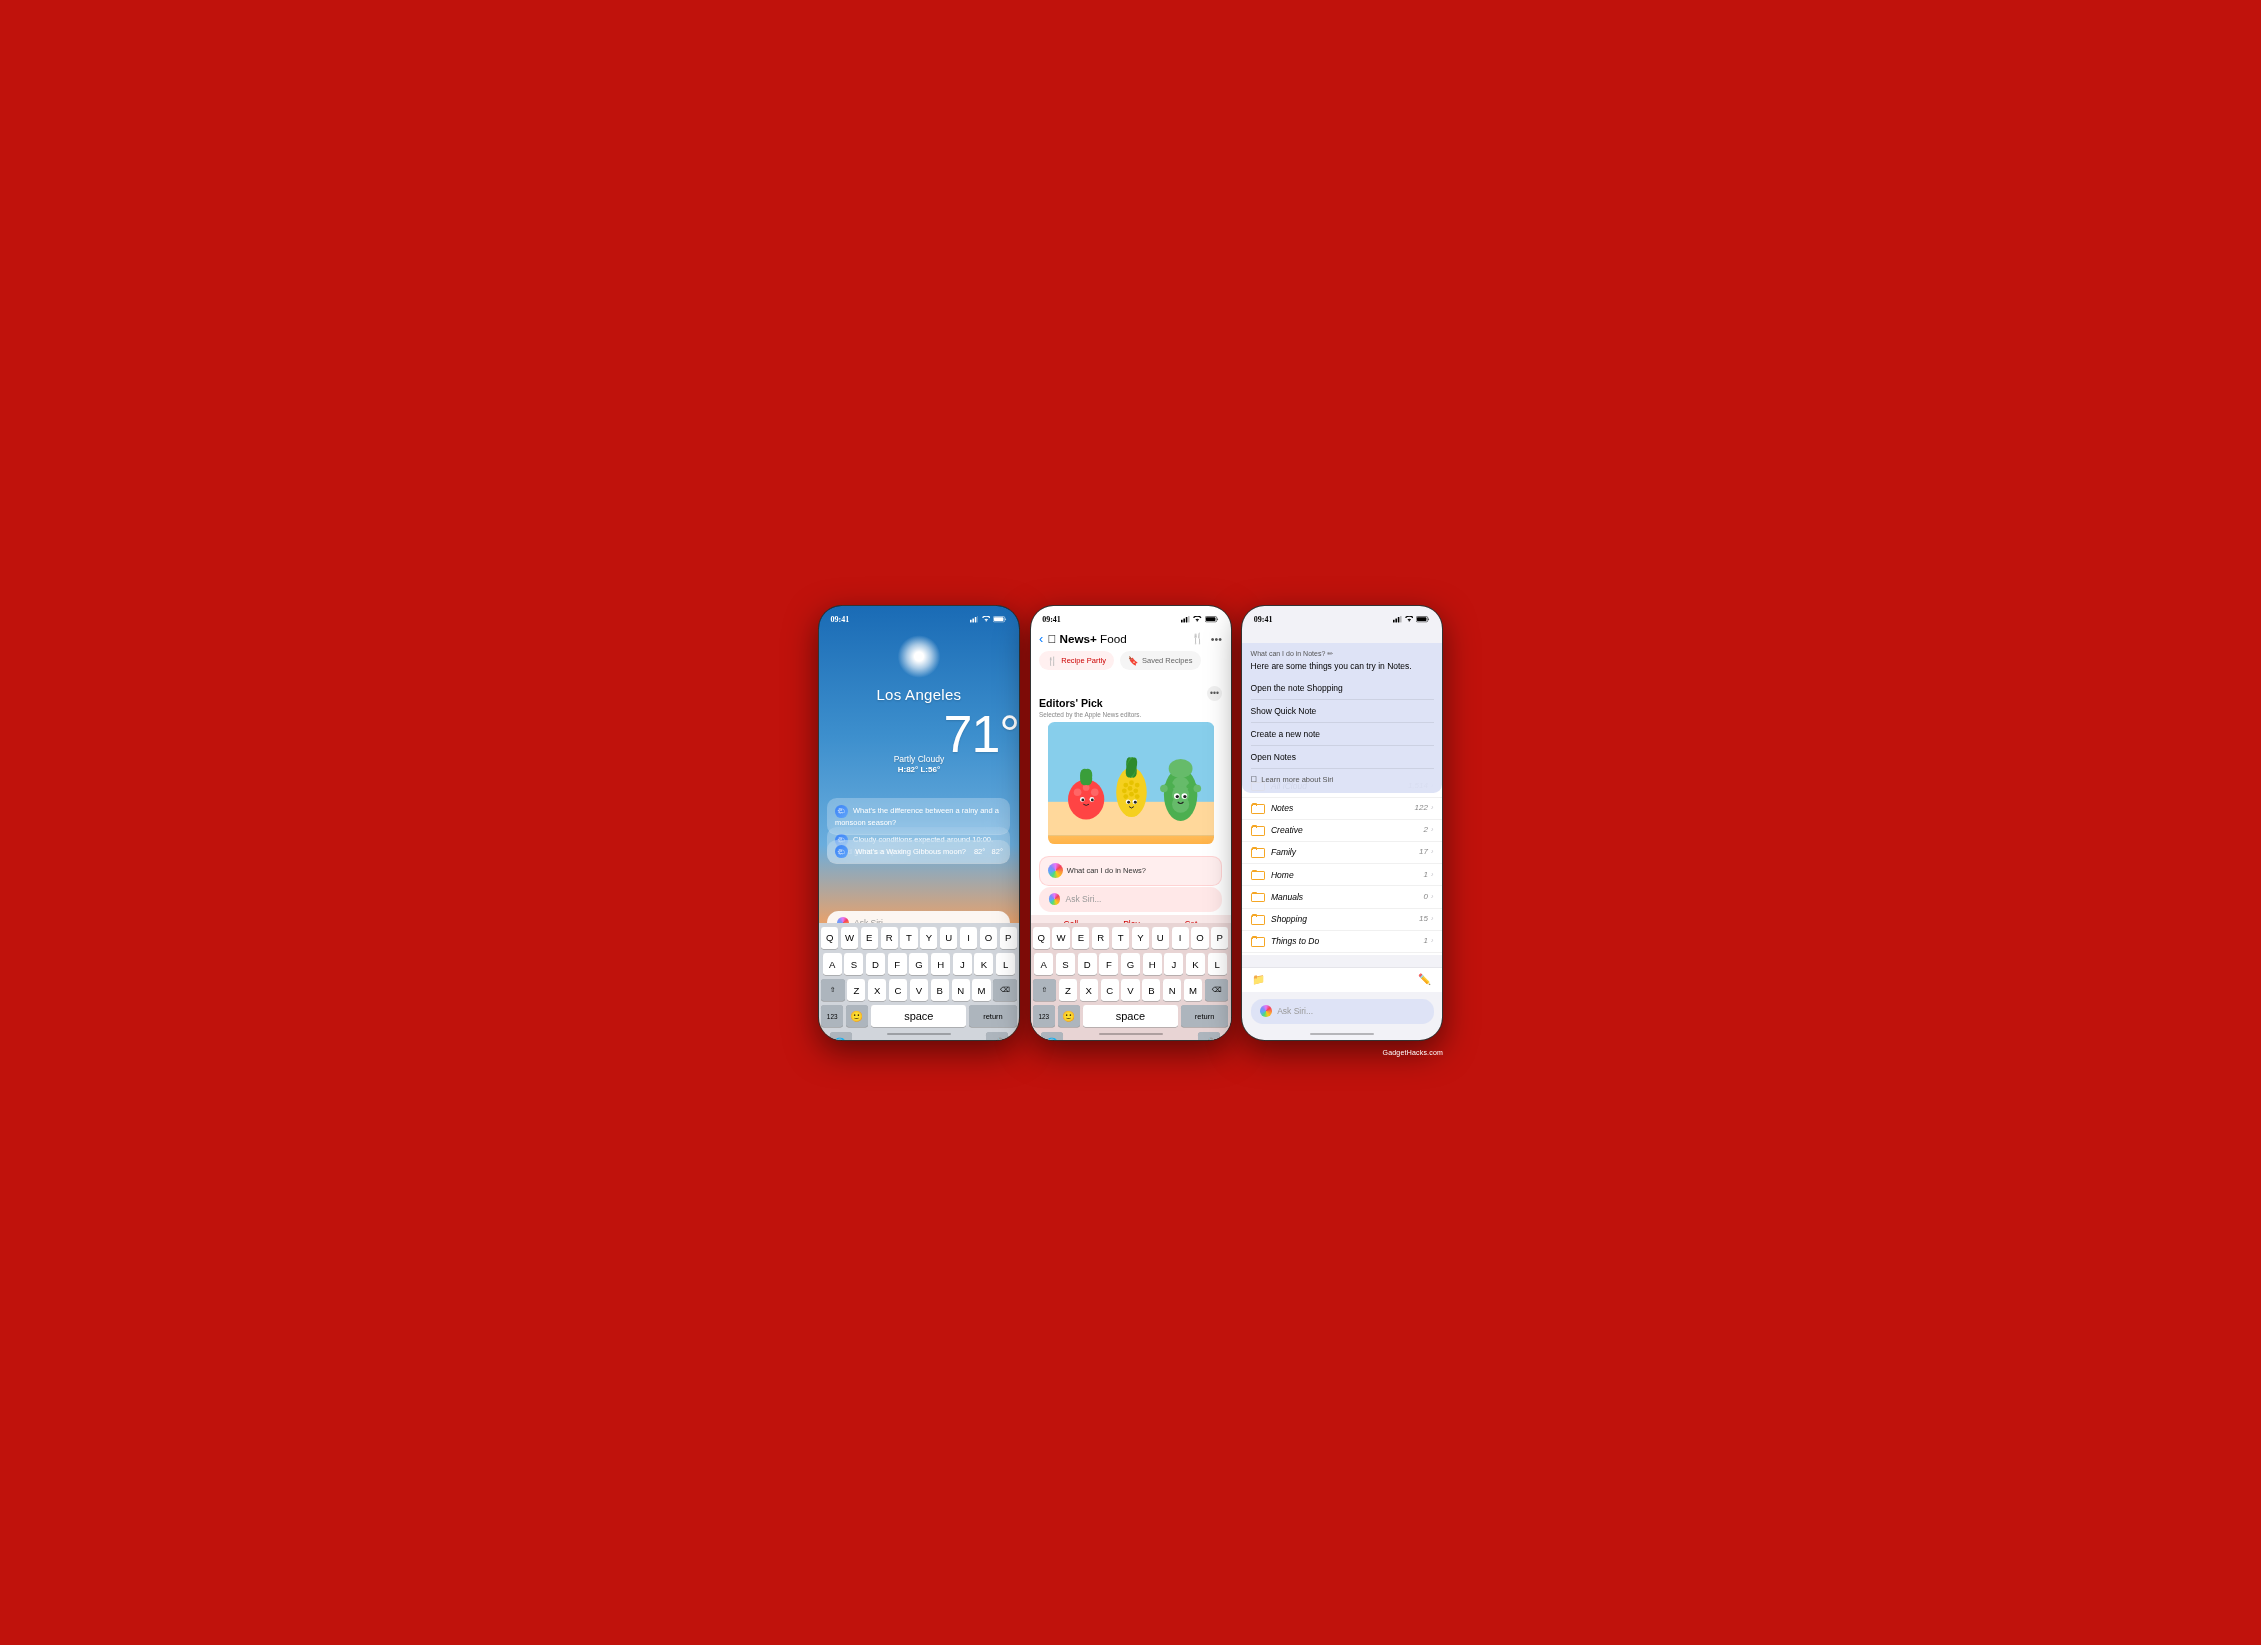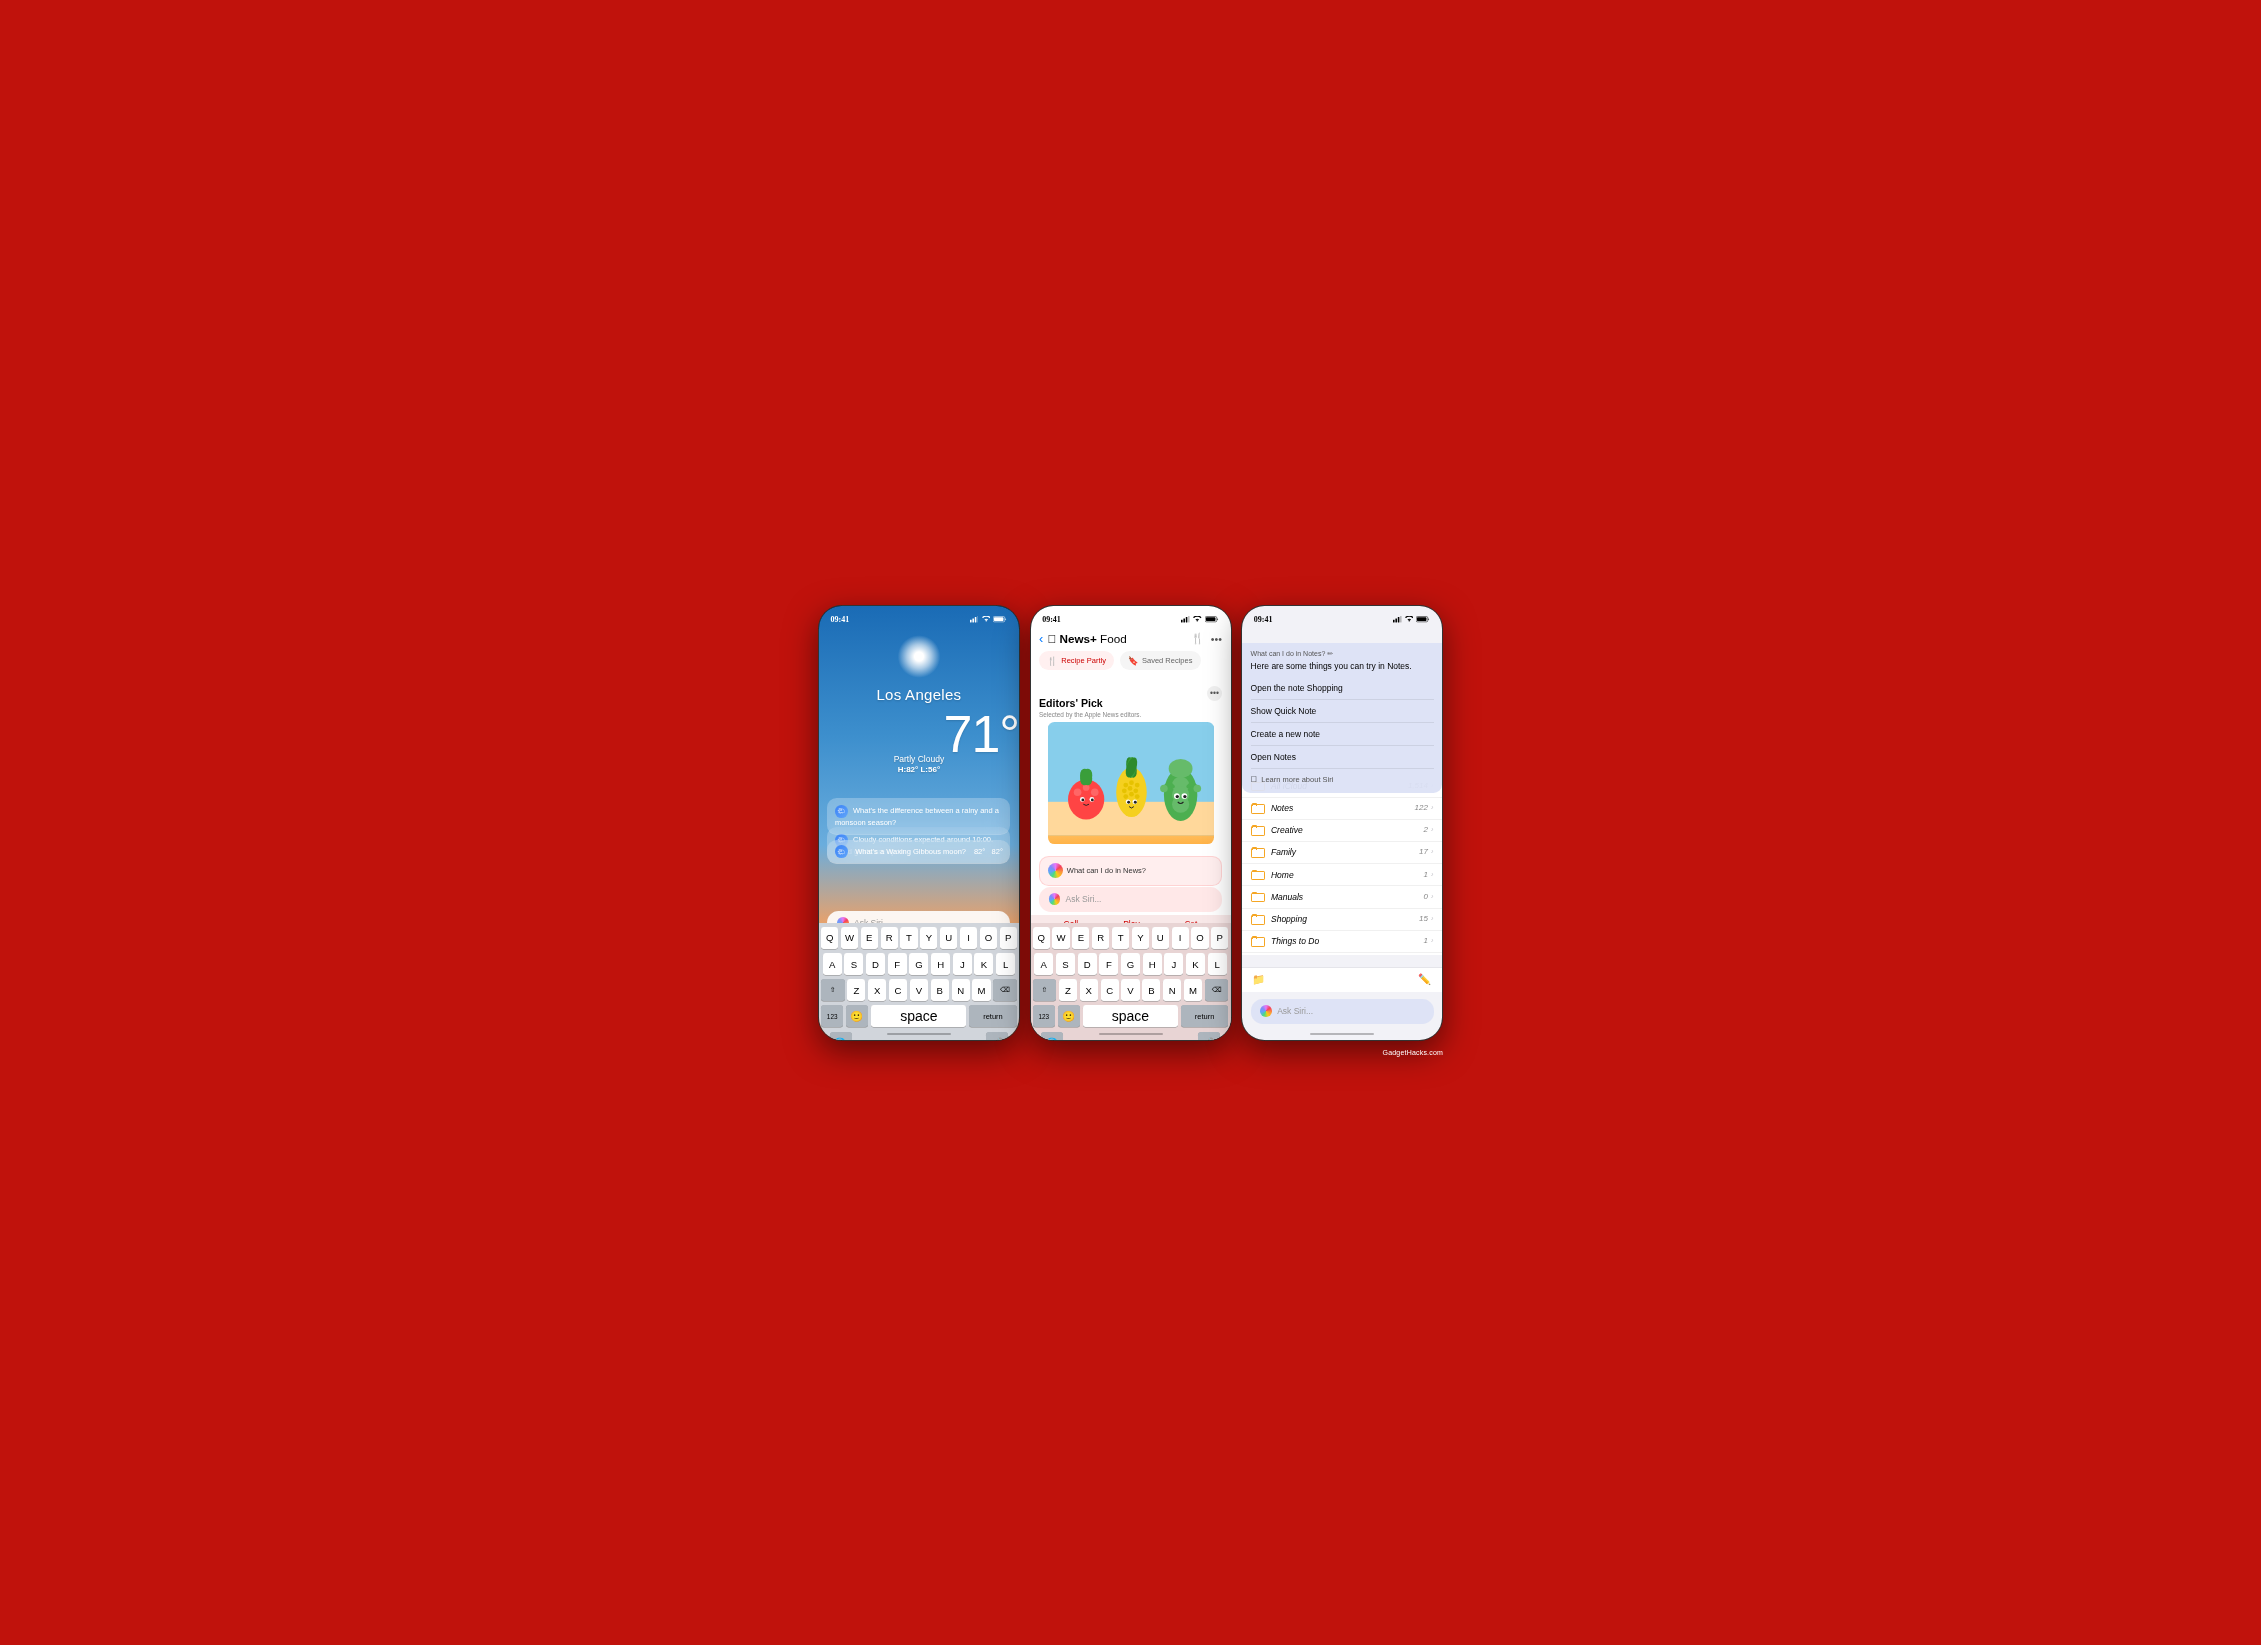--- a/index.html
+++ b/index.html
@@ -242,21 +242,21 @@
       background: #adb5bd;
       font-size: 7px;
       min-width: 22.4px;
       max-width: 28px;
       flex: 1.3;
     }
     .key.space {
       background: white;
       flex: 4;
       max-width: 106px;
-      font-size: 14px;
+      font-size: 11px;
     }
     .key.return {
       background: #adb5bd;
       flex: 2;
       max-width: 48px;
       font-size: 7.5px;
     }
     .key-bottom-row {
       display: flex;
       justify-content: center;

